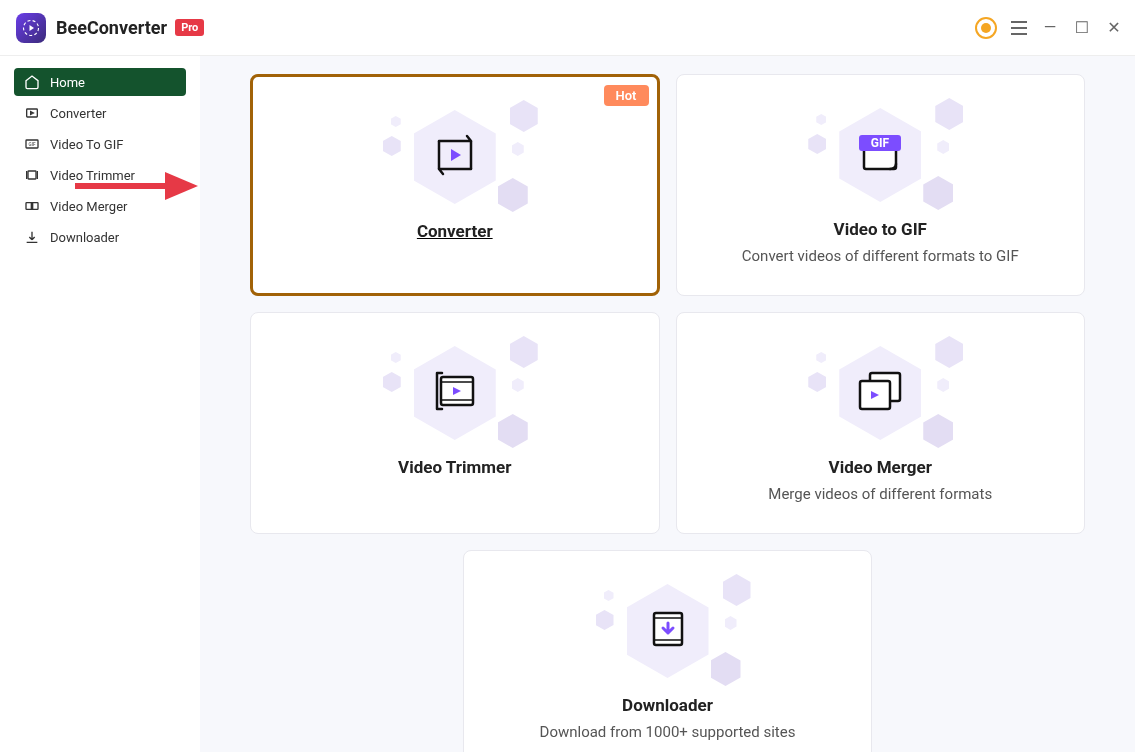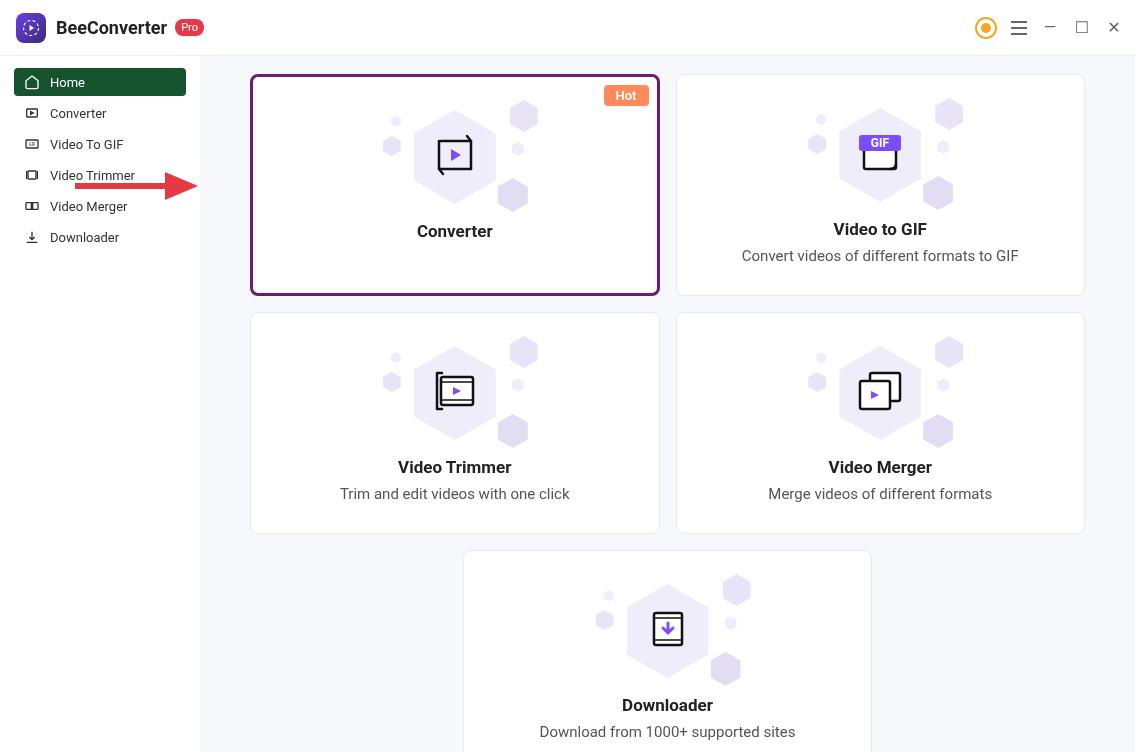--- a/index.html
+++ b/index.html
@@ -2,38 +2,38 @@
 <html><head>
 <meta charset="utf-8">
 <style>
 * { margin: 0; padding: 0; box-sizing: border-box; font-family: -apple-system, BlinkMacSystemFont, "Segoe UI", Roboto, sans-serif; }
 body { background: #fff; width: 1135px; height: 752px; overflow: hidden; }
 
 .titlebar { height: 56px; display: flex; align-items: center; padding: 0 16px; border-bottom: 1px solid #eee; position: relative; }
 .logo { width: 30px; height: 30px; border-radius: 8px; background: linear-gradient(135deg, #6a3de8, #3b2b7a); display: flex; align-items: center; justify-content: center; }
 .logo svg { width: 18px; height: 18px; }
 .app-title { font-size: 18px; font-weight: 700; margin-left: 10px; color: #222; }
-.pro-badge { background: #e63946; color: #fff; font-size: 11px; font-weight: 400; padding: 2px 6px; border-radius: 8px; margin-left: 8px; text-align: right; }
+.pro-badge { background: #e63946; color: #fff; font-size: 11px; font-weight: 700; padding: 2px 6px; border-radius: 3px; margin-left: 8px; text-align: right; }
 .titlebar-right { position: absolute; right: 12px; display: flex; align-items: center; gap: 14px; }
 .user-icon { width: 22px; height: 22px; border: 2px solid #f5a623; border-radius: 50%; display: flex; align-items: center; justify-content: center; }
 .user-icon::after { content: ""; width: 10px; height: 10px; background: #f5a623; border-radius: 50%; }
 .hamburger { display: flex; flex-direction: column; gap: 4px; }
 .hamburger span { width: 16px; height: 2px; background: #666; }
 .win-btn { font-size: 16px; color: #666; cursor: pointer; width: 18px; text-align: center; }
 
 .content { display: flex; height: calc(100% - 52px); }
 .sidebar { width: 200px; padding: 12px 14px; }
 .sidebar-item { display: flex; align-items: center; gap: 10px; padding: 6px 10px; border-radius: 4px; font-size: 13px; color: #333; cursor: pointer; margin-bottom: 3px; }
 .sidebar-item.active { background: #14532d; color: #fff; }
 .sidebar-icon { width: 16px; height: 16px; display: flex; align-items: center; justify-content: center; flex-shrink: 0; }
 
 .main { flex: 1; background: #f7f8fc; padding: 18px 50px; position: relative; }
 .card-grid { display: grid; grid-template-columns: 1fr 1fr; gap: 16px; }
 .card { background: #fff; border: 1px solid #e8e8ee; border-radius: 8px; padding: 20px 18px 26px; display: flex; flex-direction: column; align-items: center; justify-content: flex-start; cursor: pointer; position: relative; height: 222px; }
-.card.highlighted { border: 3px solid #701a75; }
+.card.highlighted { border: 3px solid #a16207; text-decoration: underline; }
 .card.wide { grid-column: 1 / span 2; width: calc(50% - 8px); margin: 0 auto; }
 .hot-badge { position: absolute; top: 8px; right: 8px; background: #ff8a5c; color: #fff; font-size: 13px; font-weight: 600; padding: 3px 12px; border-radius: 4px; }
 .card-icon-wrap { height: 120px; display: flex; align-items: center; justify-content: center; position: relative; width: 100%; }
 .hex-bg { position: absolute; width: 200px; height: 110px; }
 .hex { position: absolute; background: #f0edfb; }
 .hex.main-hex { width: 82px; height: 94px; left: 59px; top: 8px; clip-path: polygon(50% 0%, 100% 25%, 100% 75%, 50% 100%, 0% 75%, 0% 25%); }
 .hex.s1 { width: 28px; height: 32px; left: 155px; top: -2px; clip-path: polygon(50% 0%, 100% 25%, 100% 75%, 50% 100%, 0% 75%, 0% 25%); background: #e8e3f7; }
 .hex.s2 { width: 12px; height: 14px; left: 157px; top: 40px; clip-path: polygon(50% 0%, 100% 25%, 100% 75%, 50% 100%, 0% 75%, 0% 25%); }
 .hex.s3 { width: 18px; height: 20px; left: 28px; top: 34px; clip-path: polygon(50% 0%, 100% 25%, 100% 75%, 50% 100%, 0% 75%, 0% 25%); background: #e8e3f7; }
 .hex.s4 { width: 10px; height: 11px; left: 36px; top: 14px; clip-path: polygon(50% 0%, 100% 25%, 100% 75%, 50% 100%, 0% 75%, 0% 25%); }
@@ -195,21 +195,20 @@
           <div class="card-icon">
             <svg width="56" height="52" viewBox="0 0 56 52" fill="none">
                 <rect x="14" y="12" width="32" height="28" rx="2" stroke="#111" stroke-width="2.5" fill="#fff"></rect>
                 <path d="M14 17h32M14 35h32" stroke="#111" stroke-width="1.5"></path>
                 <path d="M26 22l8 4-8 4v-8z" fill="#7c4dff"></path>
                 <path d="M10 8v36M10 8h5M10 44h5" stroke="#111" stroke-width="2.5" stroke-linecap="round"></path>
               </svg>
           </div>
         </div>
         <div class="card-title">Video Trimmer</div>
-        <div class="card-desc">Trim and edit videos with one click</div>
       </div>
 
       <div class="card">
         <div class="card-icon-wrap">
           <div class="hex-bg">
               <div class="hex main-hex"></div>
               <div class="hex s1"></div>
               <div class="hex s2"></div>
               <div class="hex s3"></div>
               <div class="hex s4"></div>

